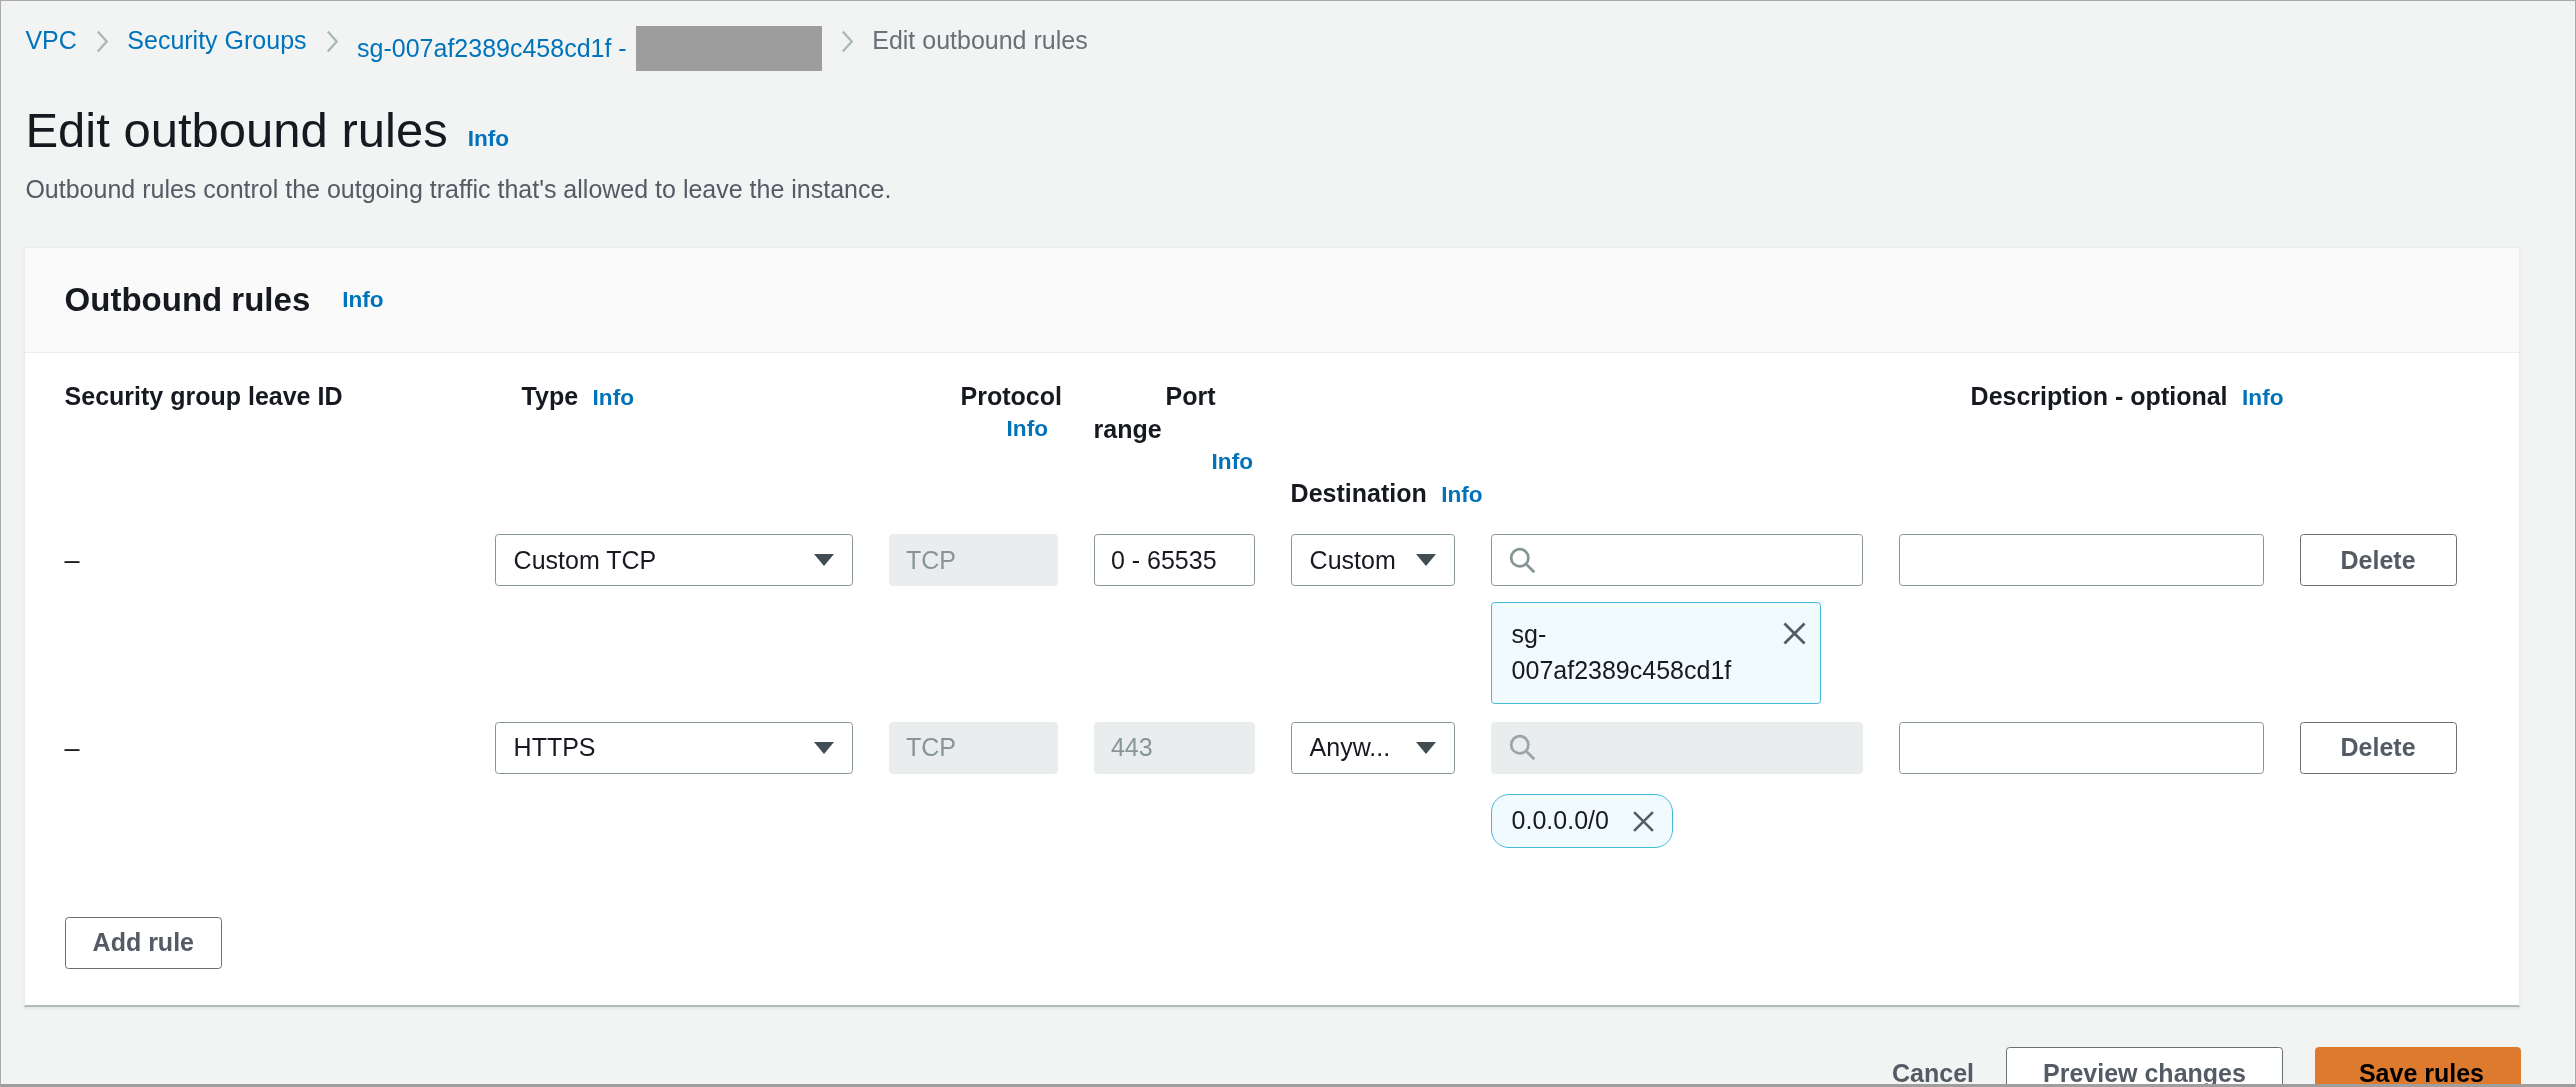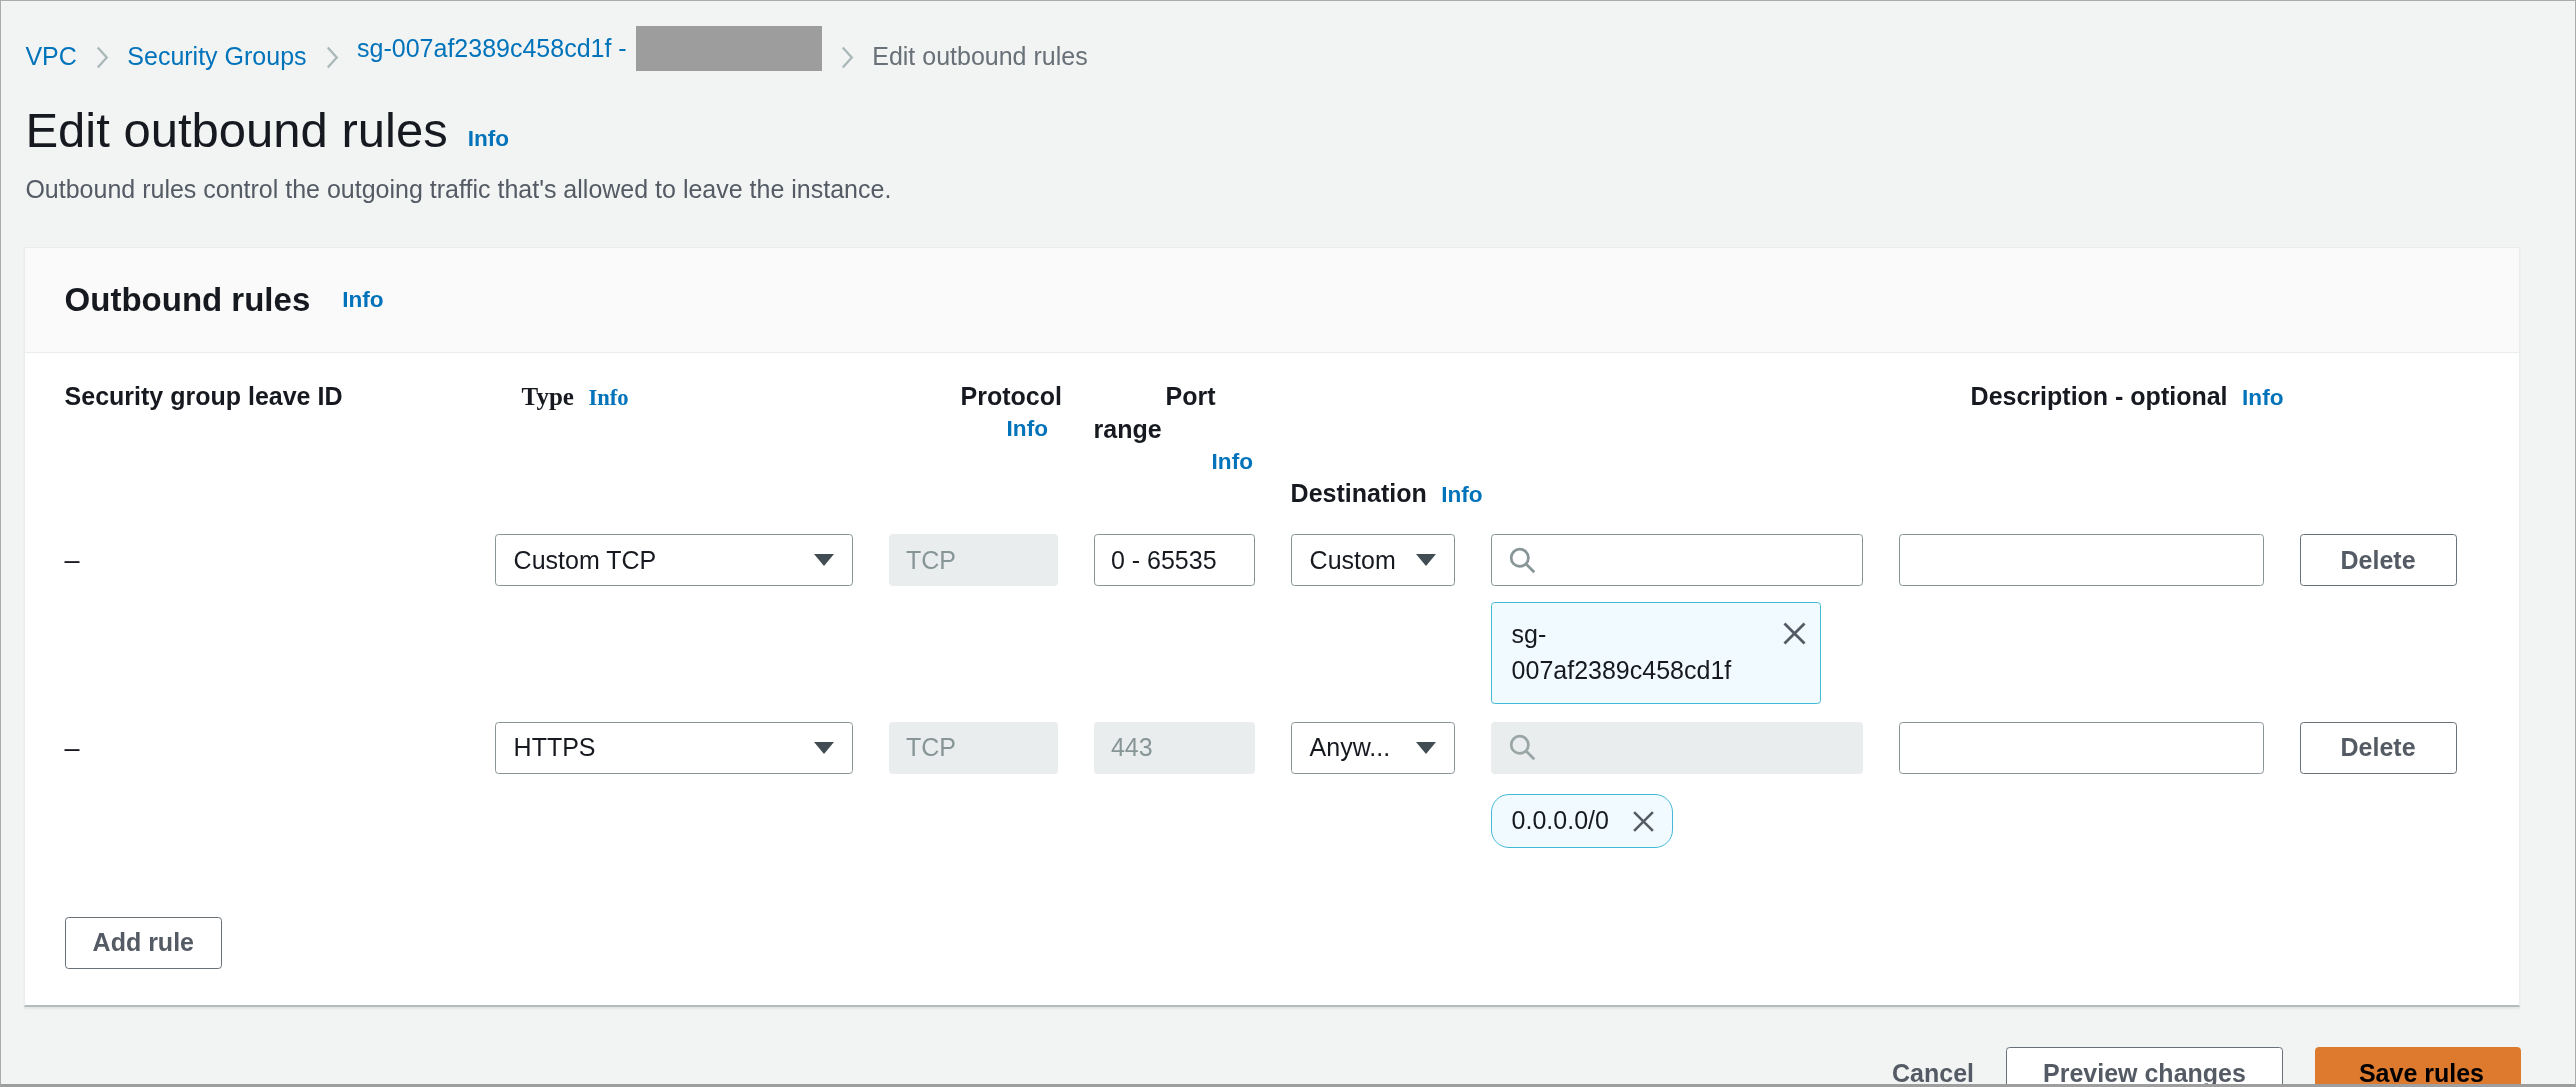--- a/index.html
+++ b/index.html
@@ -9,21 +9,21 @@
     background: #f2f3f3;
     color: #16191f;
     border: 1.8px solid #ababab;
     border-bottom: 3.6px solid #9e9e9e;
     overflow: hidden;
   }
   a { text-decoration: none; cursor: pointer; }
 
   
   .breadcrumb {
-    display: flex; align-items: flex-end; gap: 18px;
+    display: flex; align-items: flex-start; gap: 18px;
     padding: 25px 0 0 24.4px; font-size: 25px;
   }
   .crumb-link { color: #0073bb; }
   .crumb-current { color: #687078; }
   .crumb-sep { display: inline-flex; margin-top: 1.8px; }
   .crumb-item { display: inline-flex; align-items: center; }
   .redacted {
     display: inline-block; width: 186px; height: 45px;
     background: #9d9d9d; margin-left: 9px; vertical-align: middle;
   }
@@ -54,21 +54,21 @@
   .cols {
     display: grid;
     grid-template-columns: 394px 358px 169px 161px 164px 372px 365px 157px;
     column-gap: 36px;
     align-items: start;
   }
   .thead { margin-bottom: 23.5px; }
   .th { font-size: 25px; font-weight: 700; color: #16191f; line-height: 33px; }
   .th .info-link { font-weight: 700; margin-left: 14.5px; }
   .info-below { display: block; font-size: 22.6px; line-height: 31px; font-weight: 700; color: #0073bb; }
-  .off-type { margin-left: 27px; font-family: Liberation Serif, serif; }
+  .off-type { margin-left: 27px; }
   .off-label { margin-left: 72px; }
   .off-info { margin-left: 118px; }
 
   .rule-row { margin-bottom: 18px; }
   .rule-id { font-size: 27px; line-height: 52px; color: #16191f; }
 
   
   .select, .text-input, .search-box {
     height: 52px; border: 1.8px solid #879596; border-radius: 3.6px;
     background: #ffffff; font-size: 25px; color: #16191f;

